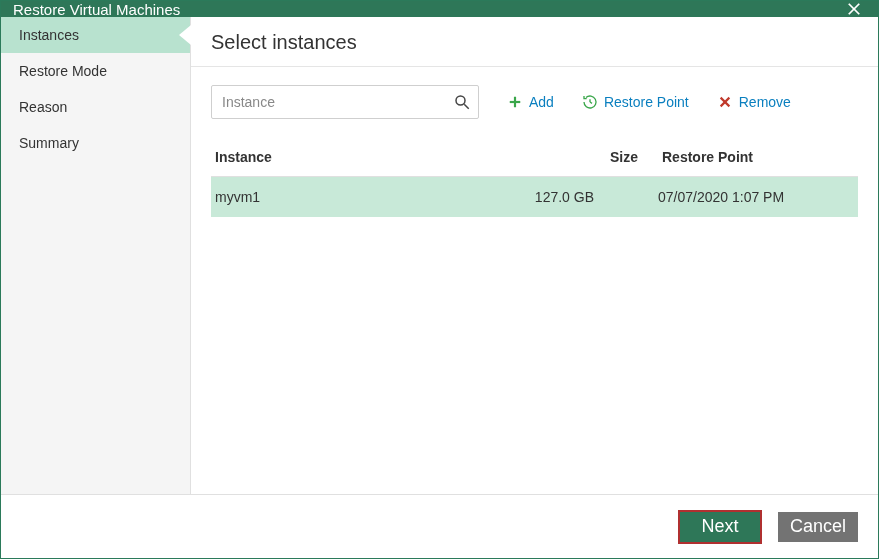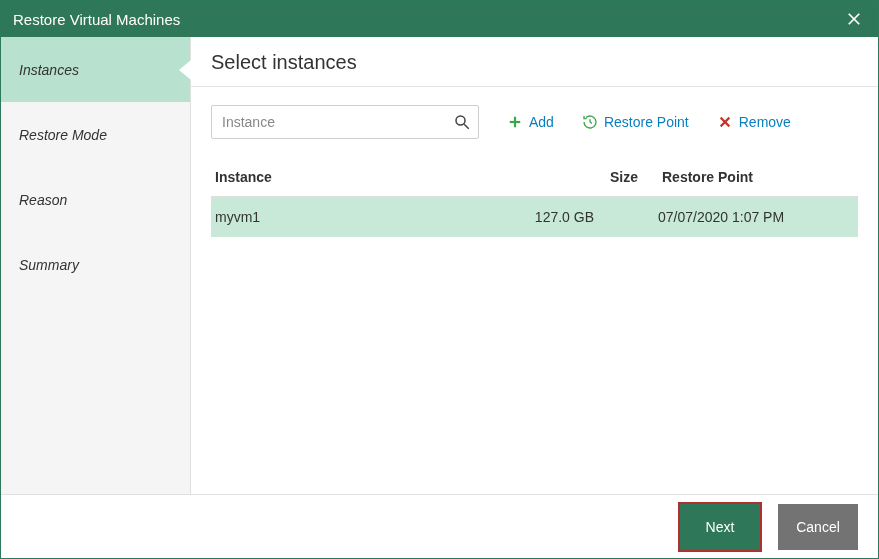--- a/index.html
+++ b/index.html
@@ -15,21 +15,21 @@
   }
   .window {
     width: 879px;
     height: 559px;
     background: #fff;
     border: 1px solid #2b7a5a;
     display: flex;
     flex-direction: column;
   }
   .titlebar {
-    height: 36px;
+    height: 16px;
     background: #2e7758;
     color: #fff;
     display: flex;
     align-items: center;
     padding: 0 12px;
     font-size: 15px;
     justify-content: space-between;
   }
   .titlebar .title { font-weight: 400; }
   .close-btn {
@@ -48,28 +48,27 @@
     overflow: hidden;
   }
   .sidebar {
     width: 190px;
     background: #f5f5f5;
     border-right: 1px solid #e0e0e0;
     display: flex;
     flex-direction: column;
   }
   .sidebar-item {
-    height: 65px;
+    height: 36px;
     display: flex;
     align-items: center;
     padding: 0 18px;
     position: relative;
     color: #333;
     cursor: pointer;
-    font-style: italic;
   }
   .sidebar-item.active {
     background: #b8e2cf;
   }
   .sidebar-item.active::after {
     content: "";
     position: absolute;
     right: -1px;
     top: 50%;
     transform: translateY(-50%);
@@ -160,25 +159,25 @@
     border-top: 1px solid #e0e0e0;
     height: 64px;
     display: flex;
     align-items: center;
     justify-content: flex-end;
     gap: 18px;
     padding: 0 20px;
   }
   .btn {
     width: 80px;
-    height: 46px;
+    height: 30px;
     display: flex;
     align-items: center;
     justify-content: center;
-    font-size: 14px;
+    font-size: 18px;
     cursor: pointer;
     border: none;
     color: #fff;
   }
   .btn-next {
     background: #2e7758;
     outline: 2px solid #b03030;
     outline-offset: 0;
   }
   .btn-cancel {

